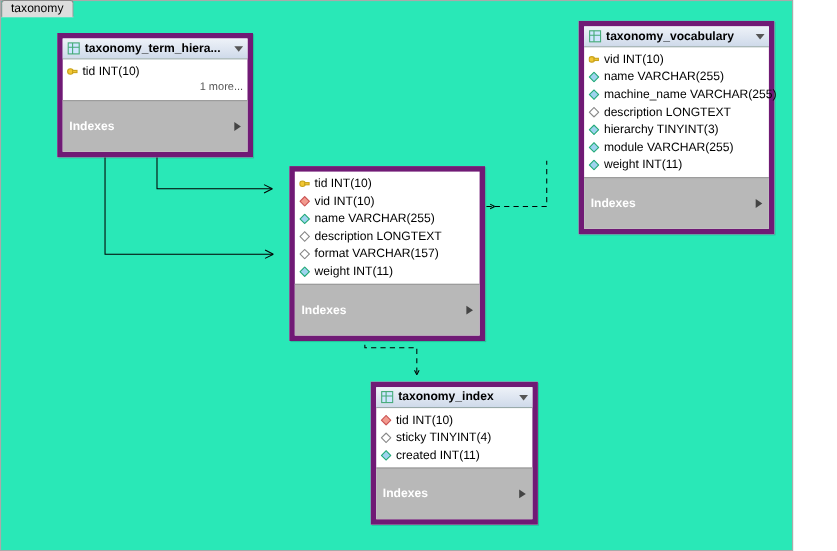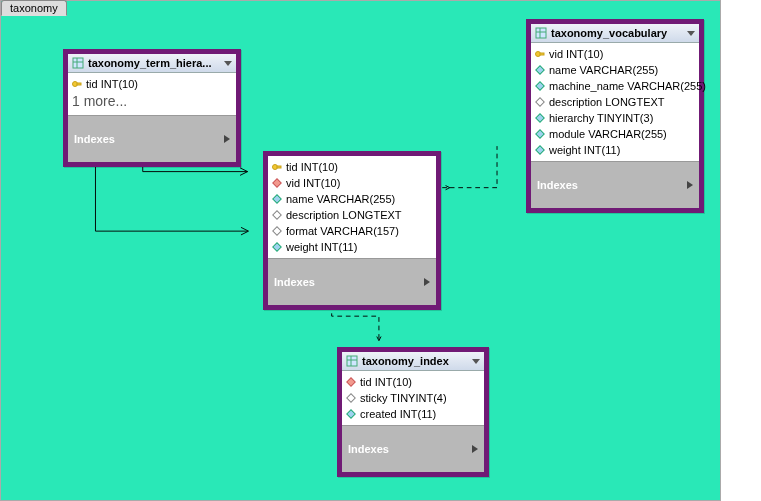--- a/index.html
+++ b/index.html
@@ -71,23 +71,23 @@
   .row {
     display: flex;
     align-items: center;
     gap: 4px;
     padding: 2px 0;
     white-space: nowrap;
   }
   .bullet { width: 10px; height:10px; display:inline-flex; align-items:center; justify-content:center; }
   .bullet svg { width:10px; height:10px; display:block; }
   .more {
-    text-align: left;
+    text-align: right;
     color: #555;
-    font-size: 14px;
+    font-size: 10px;
     padding: 1px 0 3px 0;
   }
   .indexes {
     display: flex;
     align-items: center;
     justify-content: space-between;
     background: #b8b8b8;
     color: #fff;
     border-top: 1px solid #999;
     padding: 17px 6px;
@@ -119,21 +119,21 @@
       <path d="M261 167 l-8 -4 m8 4 l-8 4 M262 230 l-8 -4 m8 4 l-8 4"></path>
 
       <path d="M440 184 L475 184 M475 184 l-8 -4 m8 4 l-8 4" stroke-dasharray="5,4"></path>
       <path d="M475 184 L525 184 L525 140 M455 175 L455 193" stroke-dasharray="5,4"></path>
 
       <path d="M350 290 L350 320 L400 320 L400 345" stroke-dasharray="5,4"></path>
       <path d="M400 346 l-4 -8 m4 8 l4 -8 M342 305 L358 305" stroke-dasharray="5,4"></path>
     </g>
   </svg>
 
-  <div class="table" style="left:62px; top:29px;margin-top:19px;">
+  <div class="table" style="left:51px; top:29px;">
     <div class="thead">
       <span class="table-icon">
           <svg viewBox="0 0 12 12">
             <rect x="1" y="1" width="10" height="10" fill="#cfe6ff" stroke="#4a7"></rect>
             <line x1="1" y1="5" x2="11" y2="5" stroke="#4a7"></line>
             <line x1="5" y1="1" x2="5" y2="11" stroke="#4a7"></line>
           </svg>
         </span>
       <span class="title">taxonomy_term_hiera...</span>
       <span class="caret"></span>

